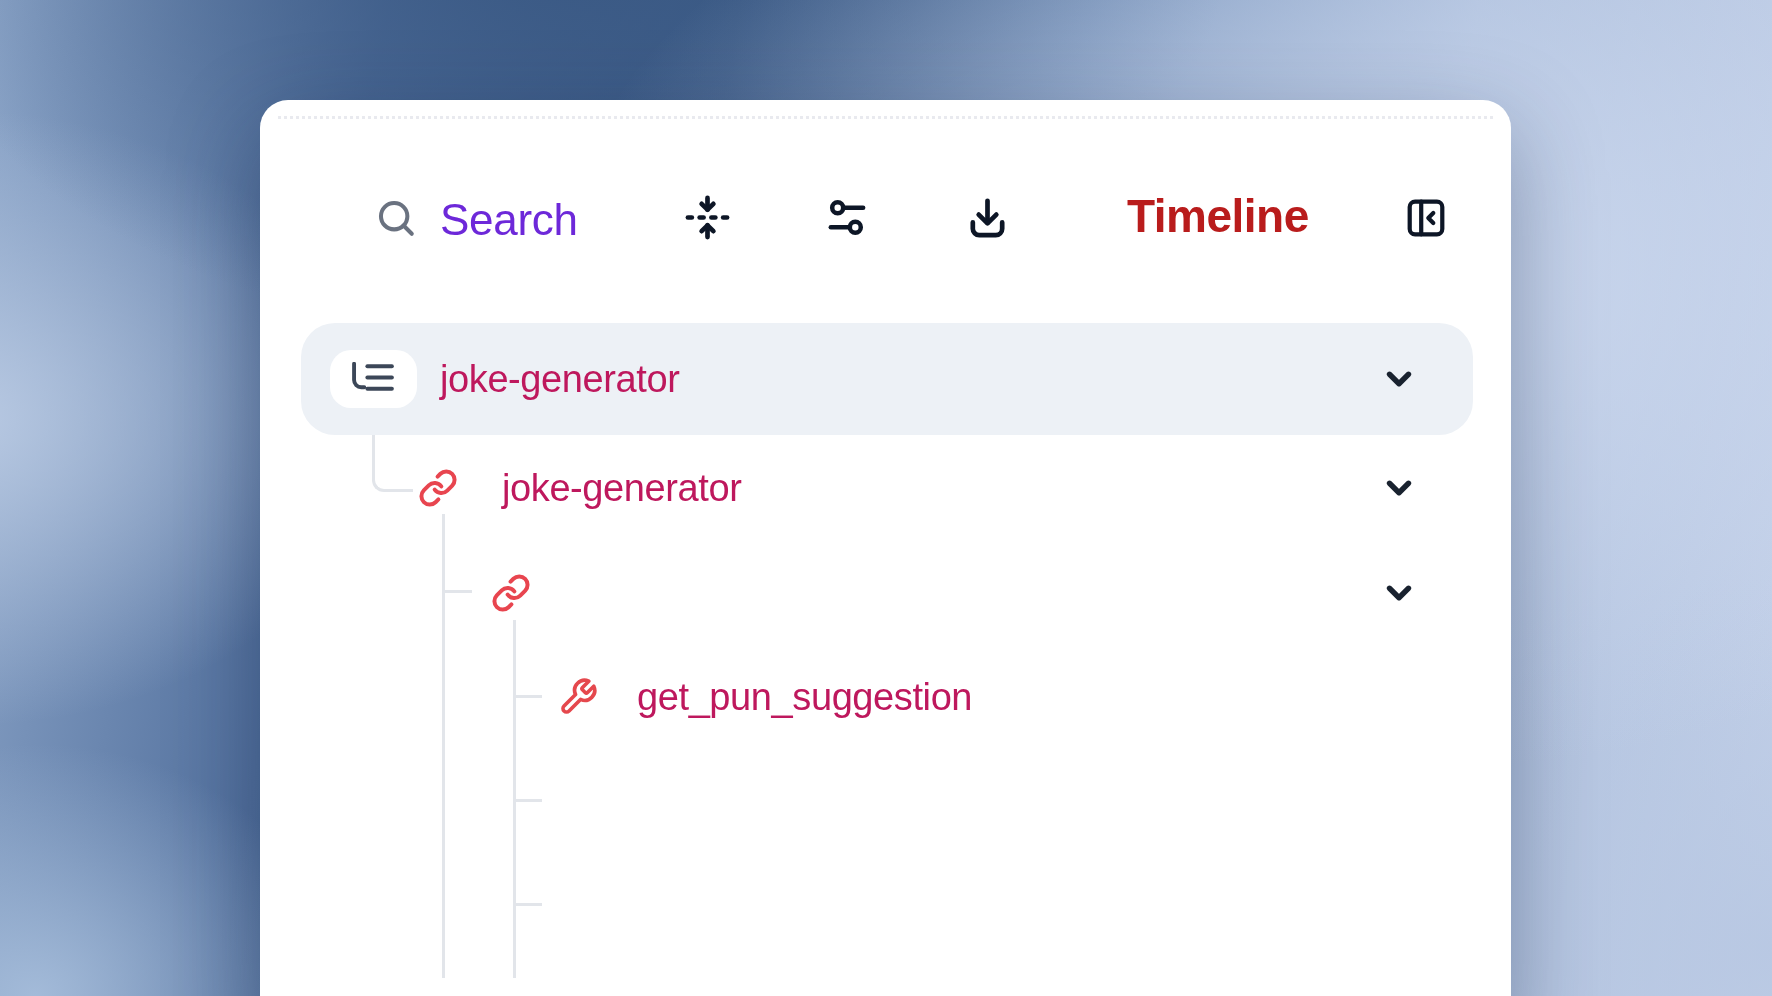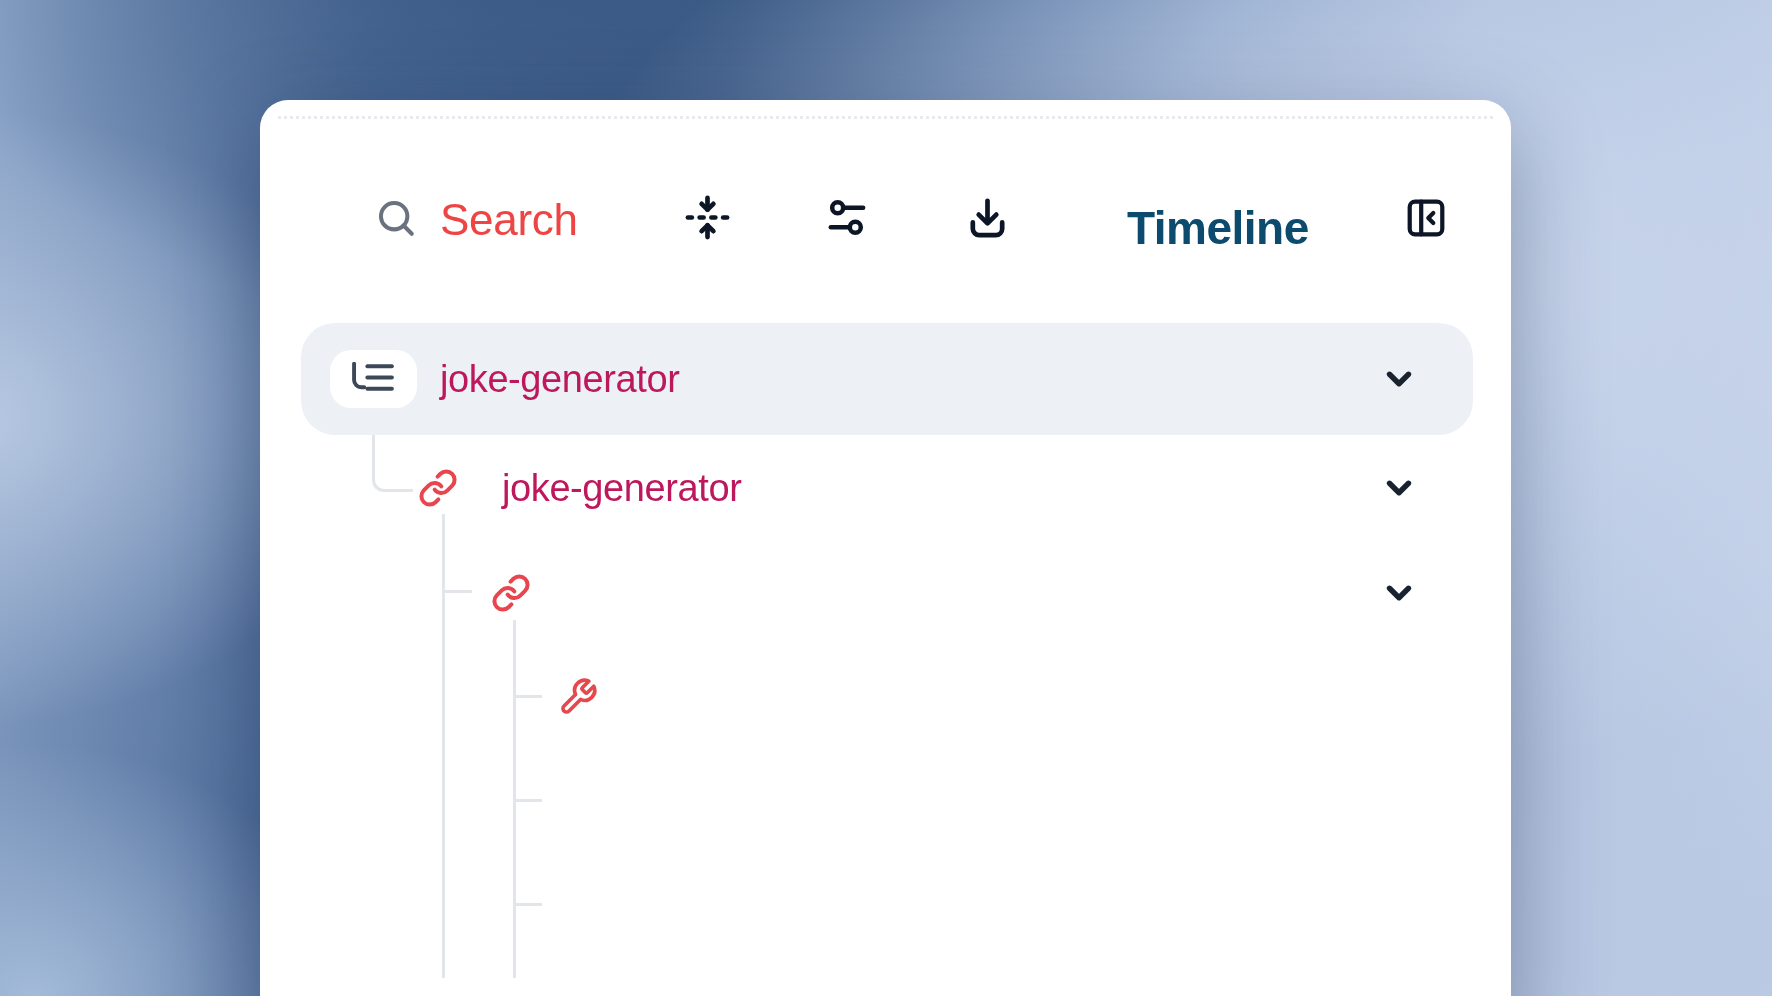--- a/index.html
+++ b/index.html
@@ -21,26 +21,26 @@
   }
   .top-divider{
     position:absolute;left:18px;right:18px;top:16px;height:0;
     border-top:3px dotted #e9eaef;
   }
   
   .toolbar{position:absolute;left:0;top:0;width:100%;height:150px;}
   .tb{position:absolute;display:flex;align-items:center;}
   .icon-btn{background:none;border:none;padding:0;margin:0;cursor:pointer;line-height:0;}
   .search-group{left:114px;top:96px;gap:22px;cursor:pointer;}
-  .search-label{font-size:44px;color:#ef4444;font-weight:500;letter-spacing:-.3px;line-height:44px;}
+  .search-label{font-size:44px;color:#6d28d9;font-weight:500;letter-spacing:-.3px;line-height:44px;}
   .btn-fold{left:424px;top:94px;}
   .btn-sliders{left:563px;top:94px;}
   .btn-download{left:704px;top:94px;}
-  .timeline-label{position:absolute;left:867px;top:104px;font-size:46px;line-height:48px;
-    font-weight:700;color:#0c4a6e;letter-spacing:-.5px;}
+  .timeline-label{position:absolute;left:867px;top:92px;font-size:46px;line-height:48px;
+    font-weight:700;color:#b91c1c;letter-spacing:-.5px;}
   .btn-panel{left:1143px;top:95px;}
   
   .tree{position:absolute;left:0;top:223px;width:100%;}
   .row{position:relative;width:100%;}
   .row.h1{height:112px;}
   .row.h2{height:105px;}
   .row.h3{height:104px;}
   .pill{position:absolute;left:41px;top:0;width:1172px;height:112px;border-radius:34px;background:#edf1f6;}
   .badge{
     position:absolute;left:70px;top:50%;transform:translateY(-50%);
@@ -196,17 +196,18 @@
       </span>
     </div>
 
 
     <div class="row h3">
       <span class="row-icon ic4">
         <svg width="40" height="40" viewBox="0 0 24 24" fill="none" stroke="#e5484d" stroke-width="2.2" stroke-linecap="round" stroke-linejoin="round">
           <path d="M14.7 6.3a1 1 0 0 0 0 1.4l1.6 1.6a1 1 0 0 0 1.4 0l3.77-3.77a6 6 0 0 1-7.94 7.94l-6.91 6.91a2.12 2.12 0 0 1-3-3l6.91-6.91a6 6 0 0 1 7.94-7.94l-3.76 3.76z"></path>
         </svg>
       </span>
+      <div class="row-label tx4">get_pun_suggestion</div>
     </div>
 
 
   </div>
 </div>
 
 </body></html>

